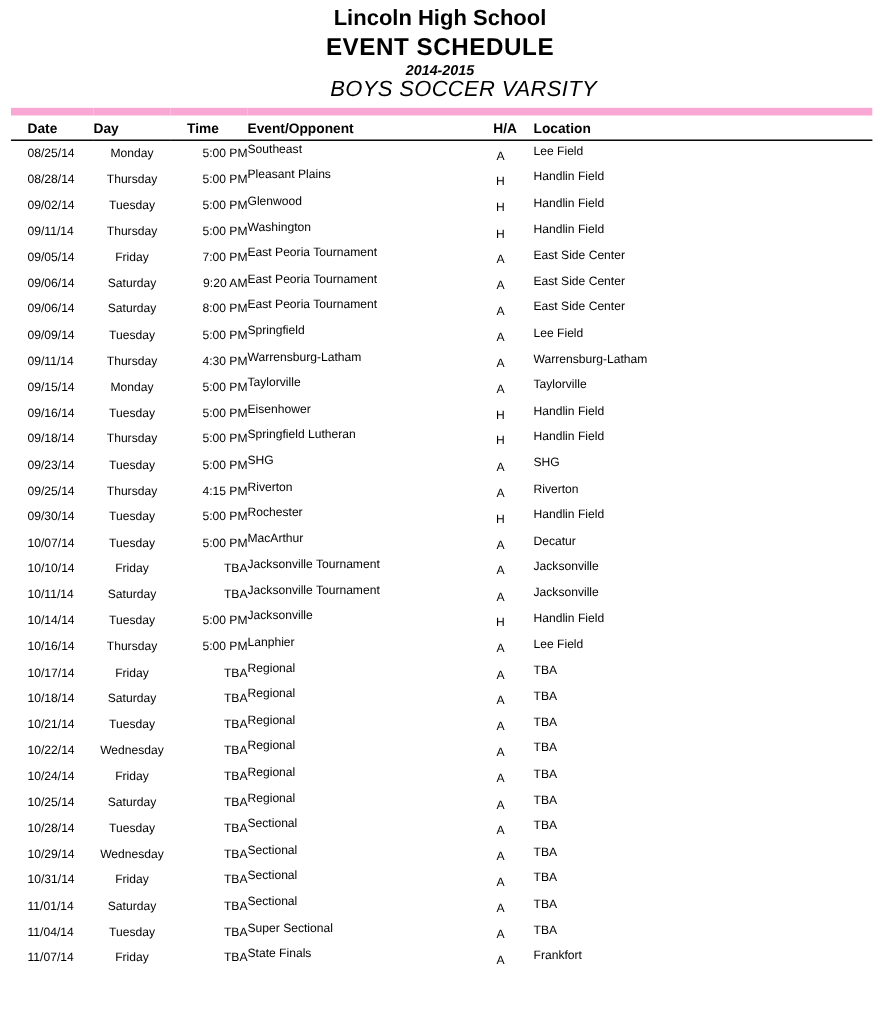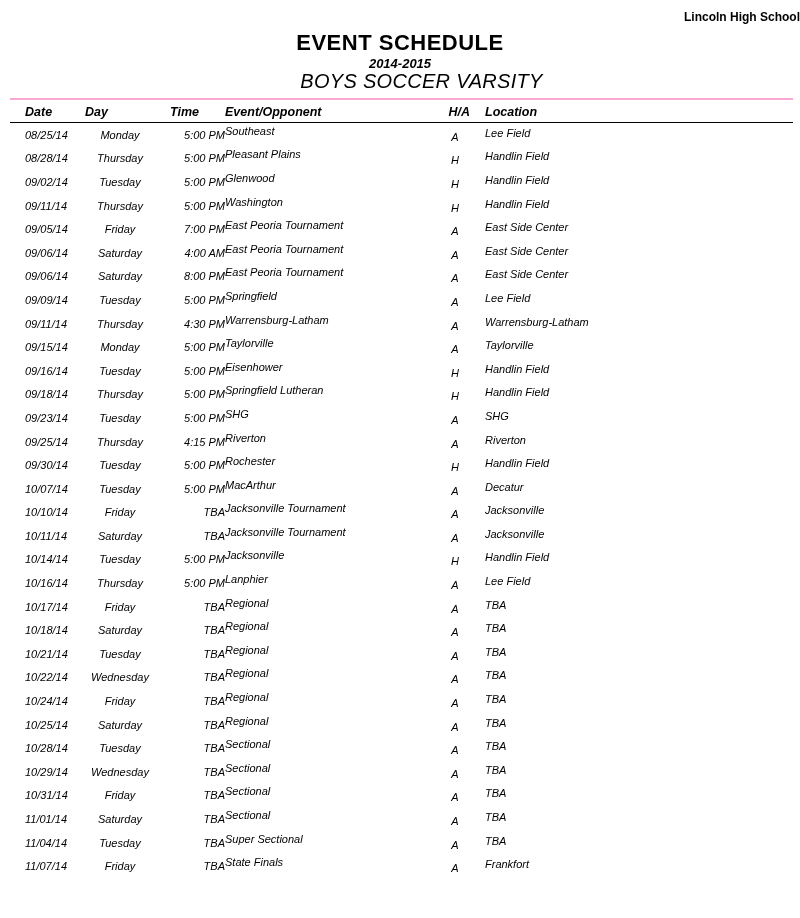--- a/index.html
+++ b/index.html
@@ -4,32 +4,31 @@
 <style>
   html, body { margin: 0; padding: 0; background: #ffffff; }
   body {
     width: 800px;
     height: 918px;
     font-family: "Liberation Sans", sans-serif;
     color: #000000;
     overflow: hidden;
   }
   .titles { text-align: center; padding-top: 6px; }
-  .school-name { font-size: 12px; font-weight: bold; line-height: 23px; text-align: right; }
+  .school-name { font-size: 20px; font-weight: bold; line-height: 23px; }
   .doc-title   { font-size: 22px; font-weight: bold; line-height: 27px; letter-spacing: 0.5px; }
   .season      { font-size: 13px; font-weight: bold; font-style: italic; line-height: 15px; }
   .team        { font-size: 20px; font-style: italic; line-height: 21px; letter-spacing: 0.3px; margin-left: 43px; }
 
   table.schedule {
     table-layout: fixed;
     border-collapse: collapse;
     width: 783px;
     margin: 6px 7px 0 10px;
-    border-top: 2px solid #f9a8d4;
-    font-style: italic;
+    border-top: 7px solid #f9a8d4;
   }
   col.c-date  { width: 75px; }
   col.c-day   { width: 70px; }
   col.c-time  { width: 70px; }
   col.c-event { width: 215px; }
   col.c-ha    { width: 30px; }
   col.c-loc   { width: 323px; }
 
   thead th {
     font-size: 12.5px;
@@ -134,21 +133,21 @@
     <td class="c-day"><span>Friday</span></td>
     <td class="c-time"><span>7:00 PM</span></td>
     <td class="c-event"><span class="up4">East Peoria Tournament</span></td>
     <td class="c-ha"><span class="dn2">A</span></td>
     <td class="c-loc"><span class="up2">East Side Center</span></td>
   </tr>
 
   <tr>
     <td class="c-date"><span>09/06/14</span></td>
     <td class="c-day"><span>Saturday</span></td>
-    <td class="c-time"><span>4:00 AM</span></td>
+    <td class="c-time"><span>9:20 AM</span></td>
     <td class="c-event"><span class="up4">East Peoria Tournament</span></td>
     <td class="c-ha"><span class="dn2">A</span></td>
     <td class="c-loc"><span class="up2">East Side Center</span></td>
   </tr>
 
   <tr>
     <td class="c-date"><span>09/06/14</span></td>
     <td class="c-day"><span>Saturday</span></td>
     <td class="c-time"><span>8:00 PM</span></td>
     <td class="c-event"><span class="up4">East Peoria Tournament</span></td>

